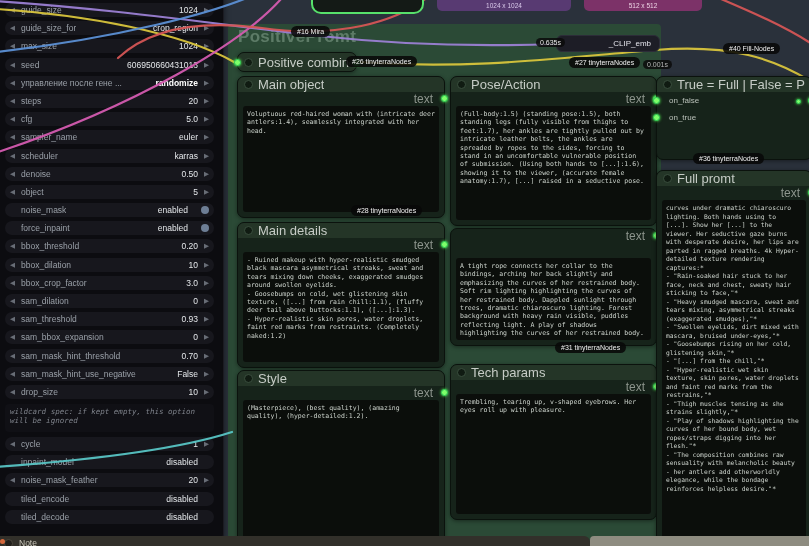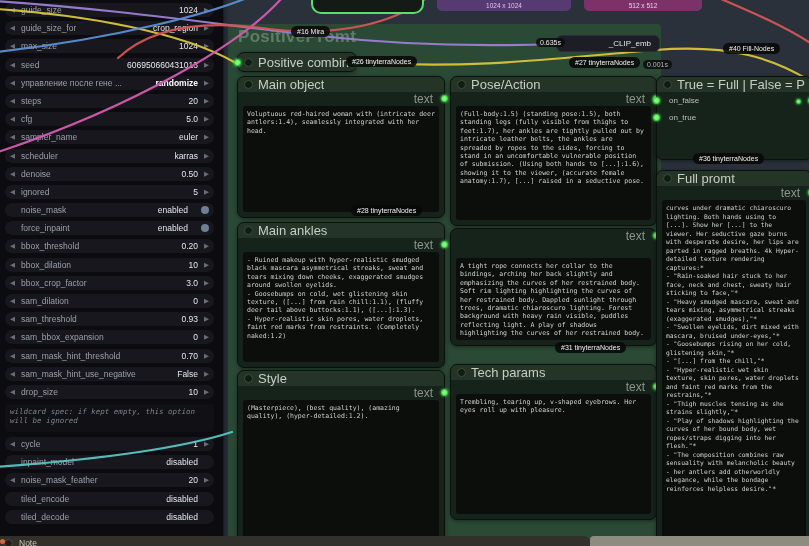--- a/index.html
+++ b/index.html
@@ -206,21 +206,21 @@
           <div class="widget-row w-num">
             <span class="arr arr-l">◀</span>
             <span class="wname">denoise</span>
             <span class="wval">0.50</span>
             <span class="arr arr-r">▶</span>
 
           </div>
 
           <div class="widget-row w-num">
             <span class="arr arr-l">◀</span>
-            <span class="wname">ignored</span>
+            <span class="wname">object</span>
             <span class="wval">5</span>
             <span class="arr arr-r">▶</span>
 
           </div>
 
           <div class="widget-row w-toggle">
             <span class="arr arr-l">◀</span>
             <span class="wname">noise_mask</span>
             <span class="wval">enabled</span>
             <span class="arr arr-r">▶</span>
@@ -401,21 +401,21 @@
     <div class="text-row">
       <span class="text-label">text</span>
       <span class="gdot out-dot"></span>
     </div>
     <div class="tnode-text">(Full-body:1.5) (standing pose:1.5), both standing legs (fully visible from thighs to feet:1.7), her ankles are tightly pulled out by intricate leather belts, the ankles are spreaded by ropes to the sides, forcing to stand in an uncomfortable vulnerable position of submission. (Using both hands to [...]:1.6), showing it to the viewer, (accurate female anatomy:1.7), [...] raised in a seductive pose.</div>
   </div>
 
   <div class="tnode" id="n-details">
     <div class="tnode-head">
       <span class="collapse-dot"></span>
-      <span class="tnode-title">Main ankles</span>
+      <span class="tnode-title">Main details</span>
     </div>
     <div class="text-row">
       <span class="text-label">text</span>
       <span class="gdot out-dot"></span>
     </div>
     <div class="tnode-text">- Ruined makeup with hyper-realistic smudged black mascara asymmetrical streaks, sweat and tears mixing down cheeks, exaggerated smudges around swollen eyelids.
 - Goosebumps on cold, wet glistening skin texture, ([...] from rain chill:1.1), (fluffy deer tail above buttocks:1.1), ([...]:1.3).
 - Hyper-realistic skin pores, water droplets, faint red marks from restraints. (Completely naked:1.2)</div>
   </div>
 

